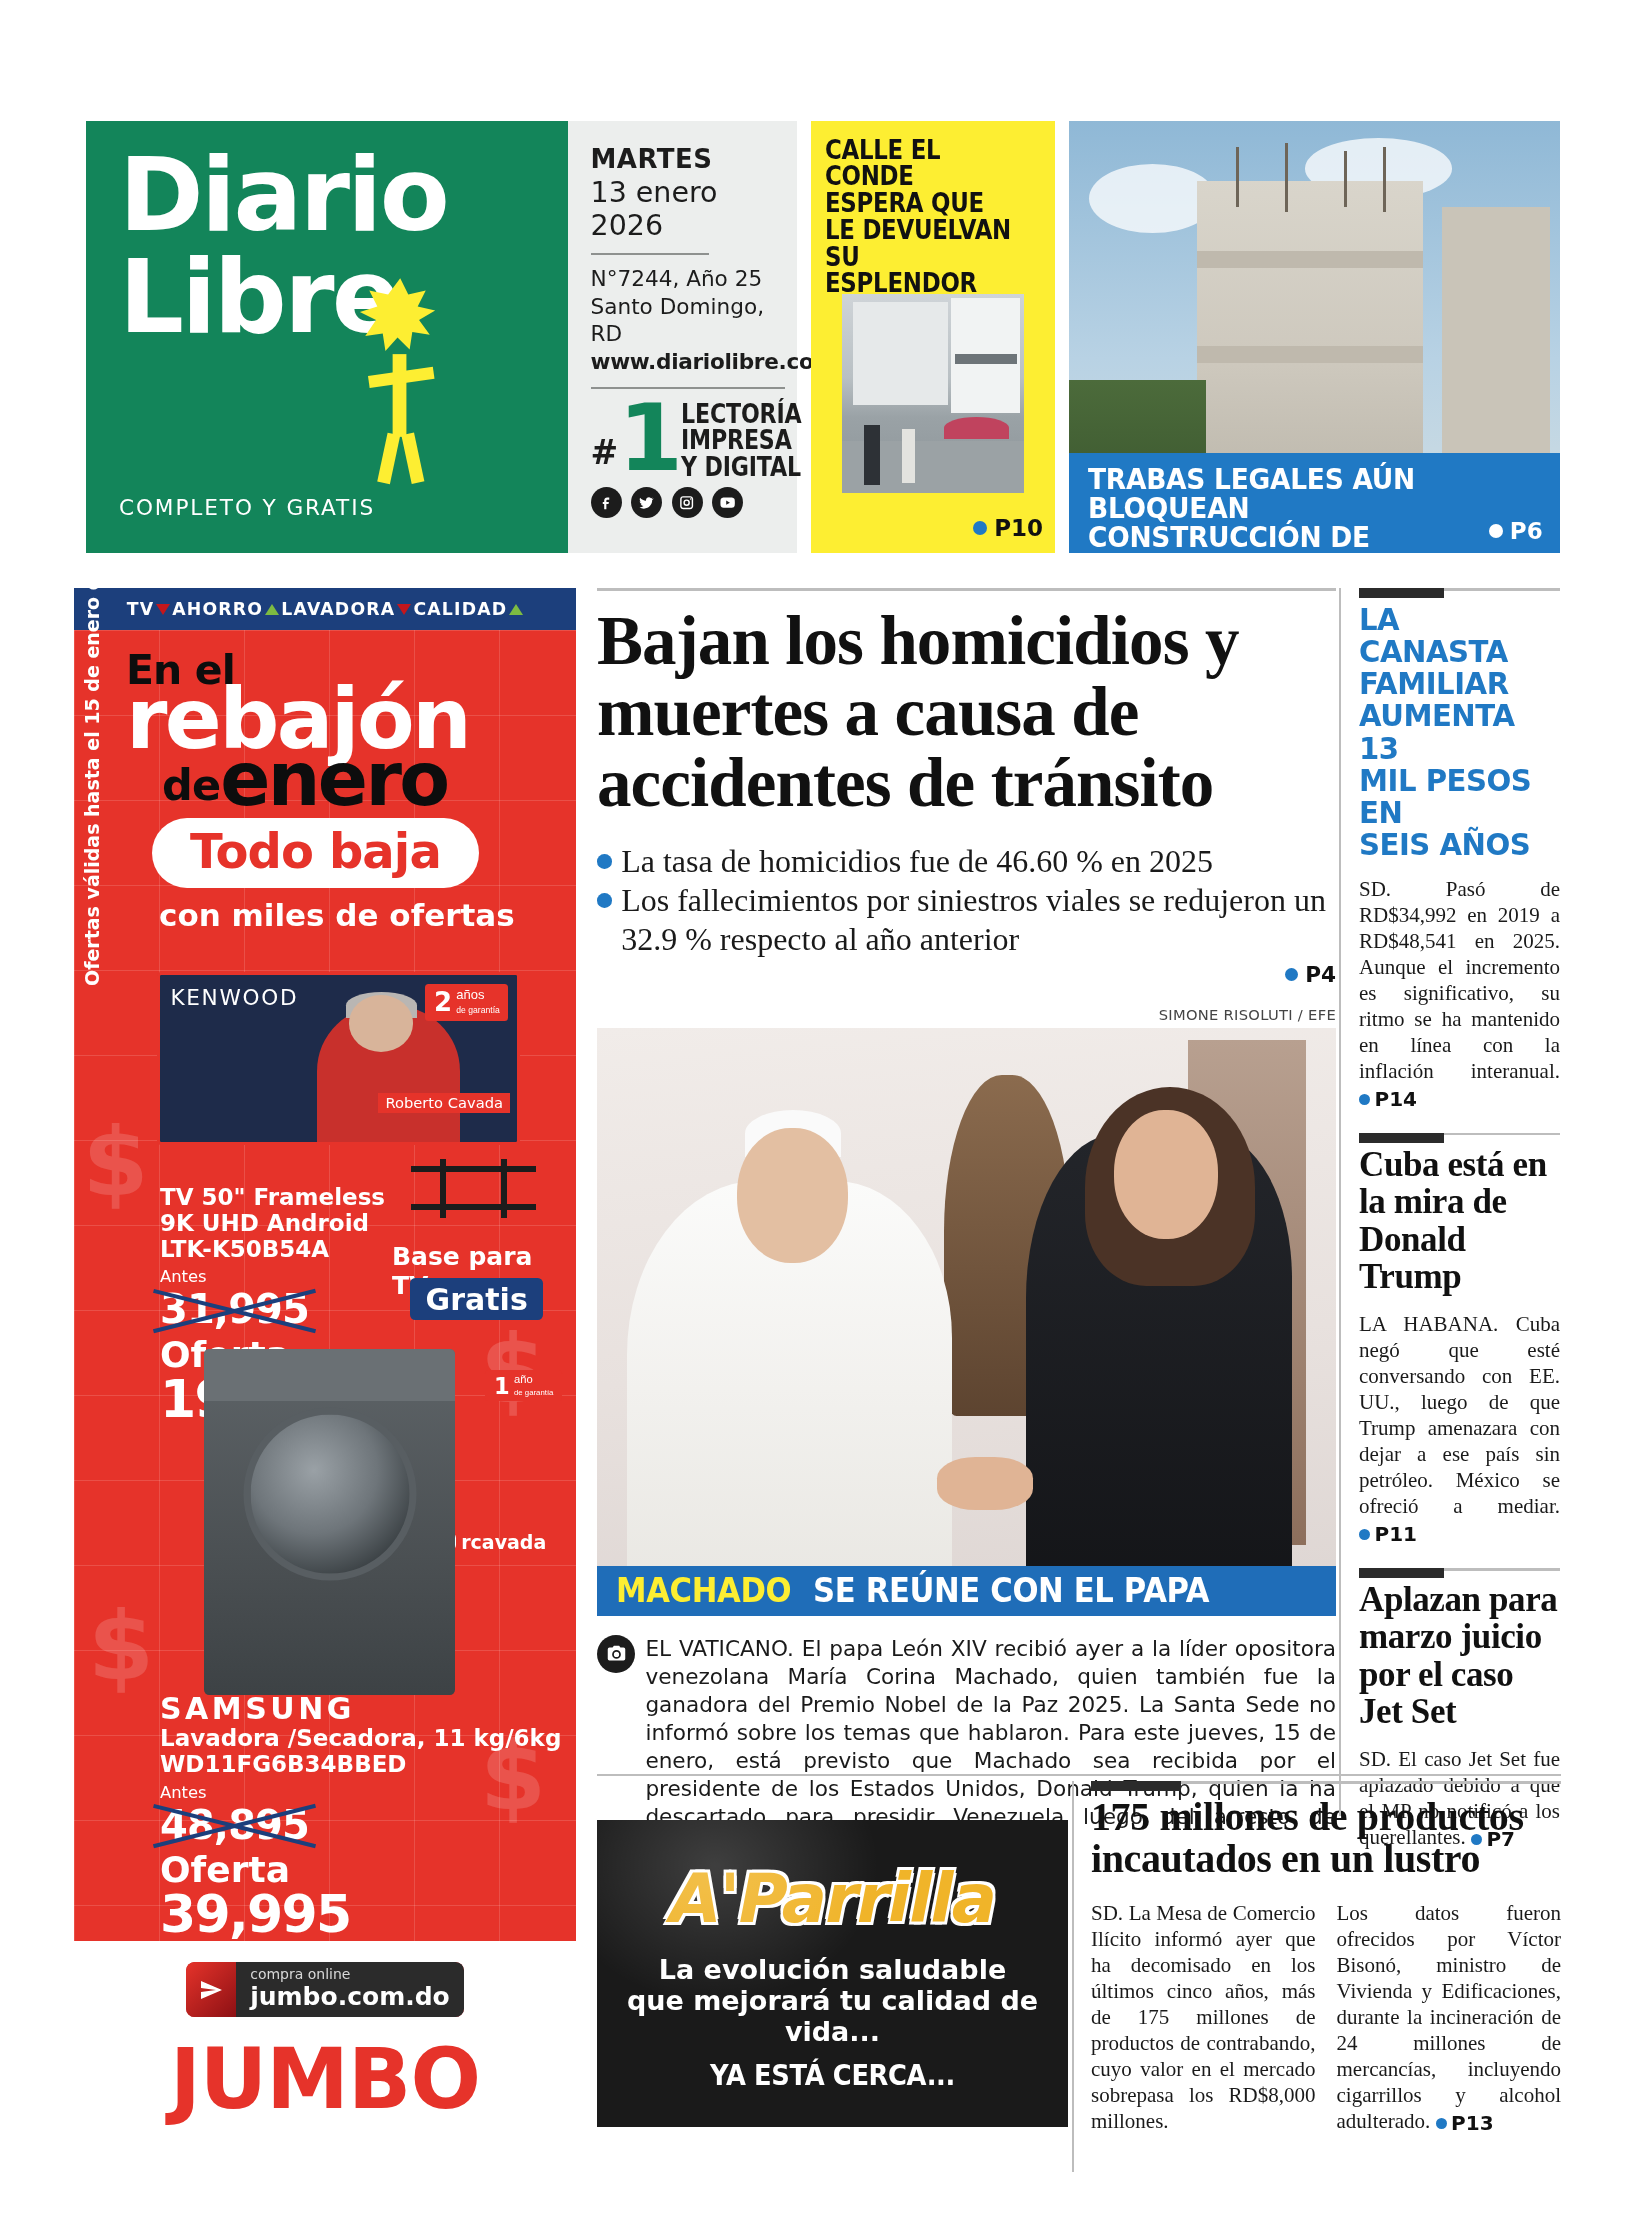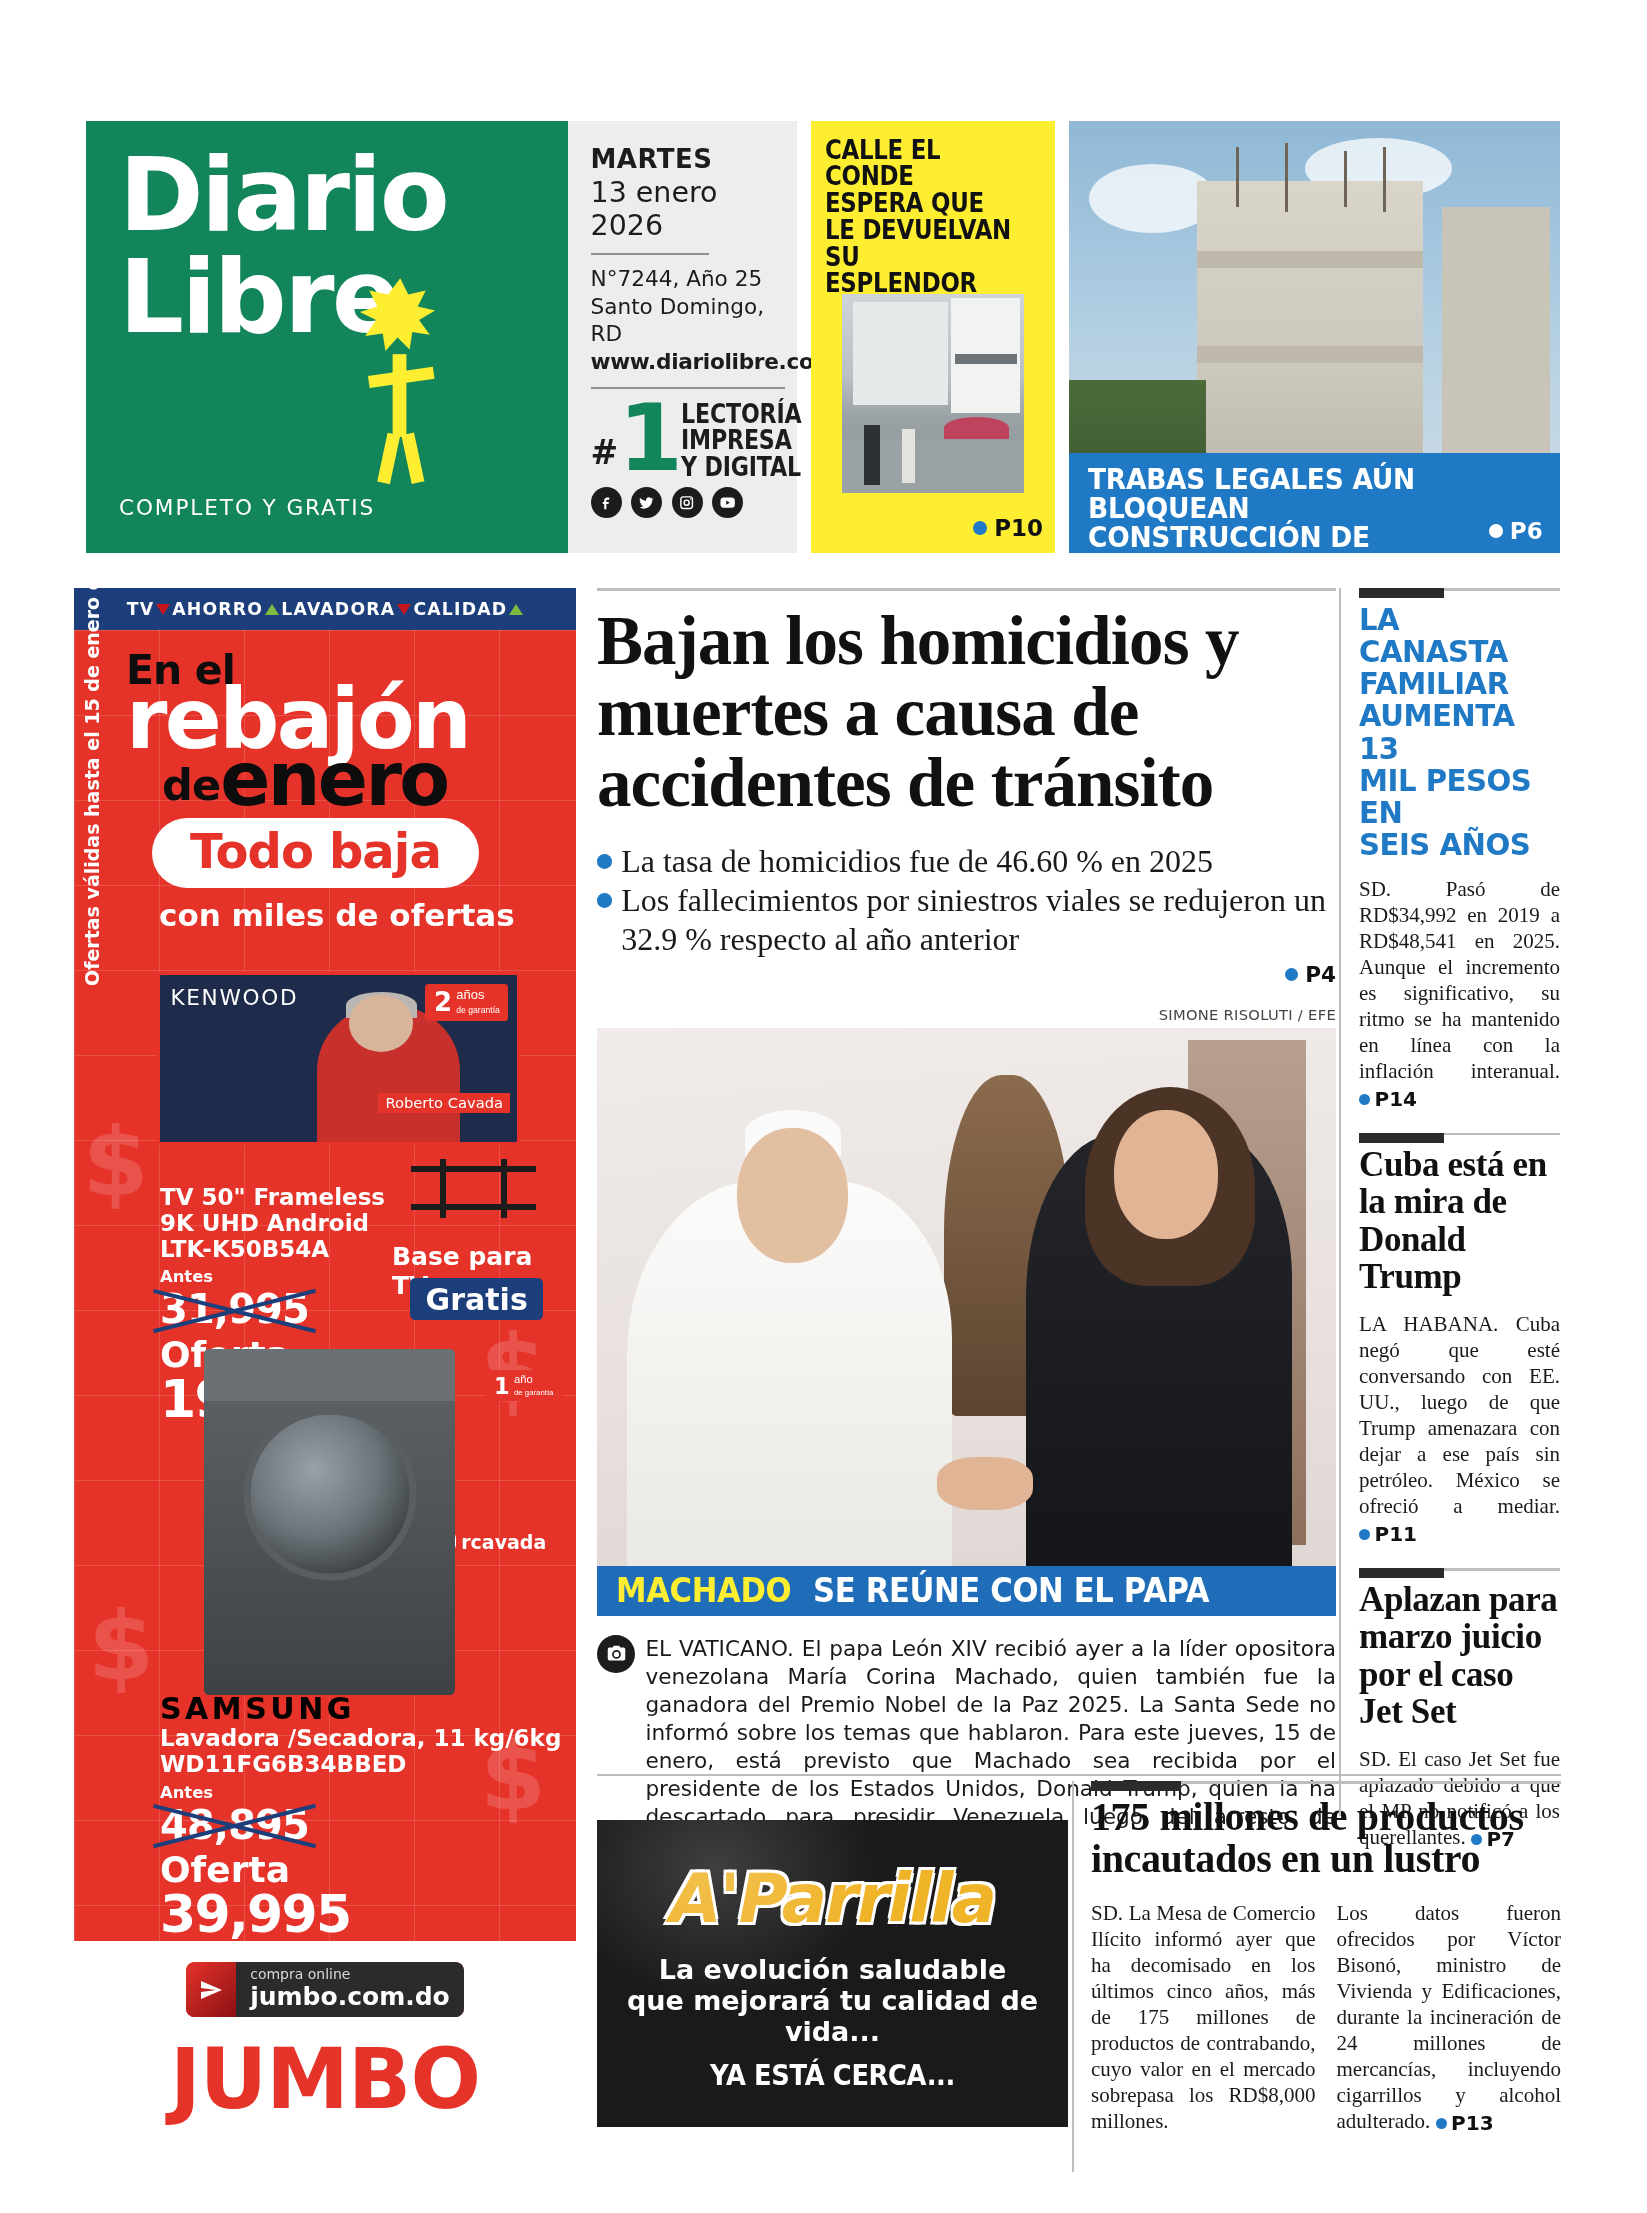--- a/index.html
+++ b/index.html
@@ -142,42 +142,42 @@
   .tv-badge { position: absolute; right: 8.6px; top: 8.6px; background: #e6332a; border-radius: 3.5px; padding: 3.5px 8.6px; display: flex; align-items: center; gap: 4.3px; }
   .tv-badge b { color: #fff; font-size: 26px; font-family: "DejaVu Sans", sans-serif; }
   .tv-badge i { color: #fff; font-size: 13px; font-style: normal; line-height: 1.05; }
   .tv-name { position: absolute; right: 7px; bottom: 29px; background: #e6332a; color: #fff; font-size: 14.7px; padding: 1.7px 7px; font-family: "DejaVu Sans", sans-serif; }
   .tv-ig { position: absolute; right: 14px; bottom: -1.7px; display: flex; align-items: center; gap: 5.2px; color: #fff; font-size: 19px; font-weight: 700; font-family: "DejaVu Sans", sans-serif; }
   .ig-glyph { width: 19px; height: 19px; border: 2.6px solid #fff; border-radius: 6px; position: relative; }
   .ig-glyph:after { content:''; position:absolute; left:3.5px; top:3.5px; width:7px; height:7px; border:1.7px solid #fff; border-radius:50%; }
 
   .prod-txt { position: absolute; left: 86px; }
   .prod-txt .ln { color: #fff; font-size: 23px; font-weight: 700; line-height: 1.12; font-family: "DejaVu Sans", sans-serif; }
-  .prod-txt .antes { color: #fff; font-size: 16.4px; font-weight: 700; margin-top: 5.2px; font-family: "DejaVu Sans", sans-serif; }
+  .prod-txt .antes { color: #fff; font-size: 16.4px; font-weight: 400; margin-top: 5.2px; font-family: "DejaVu Sans", sans-serif; }
   .prod-txt .old { color: #fff; font-size: 40px; font-weight: 800; letter-spacing: -0.9px; position: relative; display: inline-block; font-family: "DejaVu Sans", sans-serif; }
   .prod-txt .old:before, .prod-txt .old:after { content: ''; position: absolute; left: -6%; top: 48%; width: 112%; height: 4.3px; background: #1c3f7c; }
   .prod-txt .old:before { transform: rotate(14deg); }
   .prod-txt .old:after { transform: rotate(-14deg); }
   .prod-txt .oferta { color: #fff; font-size: 36px; font-weight: 800; margin-top: 1.7px; font-family: "DejaVu Sans", sans-serif; }
   .prod-txt .price { color: #fff; font-size: 52px; font-weight: 800; letter-spacing: -1.7px; line-height: .95; font-family: "DejaVu Sans", sans-serif; }
 
   .mount { position: absolute; left: 337px; top: 571px; width: 125px; height: 59px; }
   .mount .bar { position: absolute; background: #1c1c1c; }
   .base-tv { position: absolute; left: 318px; top: 654px; color: #fff; font-size: 25px; font-weight: 800; font-family: "DejaVu Sans", sans-serif; }
   .gratis { position: absolute; left: 336px; top: 690px; background: #1c3f7c; padding: 3.5px 15.6px; border-radius: 5.2px; }
   .gratis span { color: #fff; font-size: 30px; font-weight: 700; font-family: "DejaVu Sans", sans-serif; }
 
   .wash-box { position: absolute; left: 130px; top: 761px; width: 251px; height: 346px; background: linear-gradient(180deg,#5e6468 0%,#4b5053 60%,#3d4245 100%); border-radius: 5.2px; }
   .wash-door { position: absolute; left: 50%; top: 42%; transform: translate(-50%,-50%); width: 173px; height: 173px; border-radius: 50%; background: radial-gradient(circle at 40% 35%, #9aa1a6 0%, #6e757a 45%, #31373a 85%); border: 7px solid #585e62; }
   .wash-panel { position: absolute; left: 0; top: 0; width: 100%; height: 15%; background: #6a7074; border-radius: 5.2px 5.2px 0 0; }
   .wbadge { position: absolute; right: 14px; top: 782px; background: #e6332a; border-radius: 3.5px; padding: 2.6px 8.6px; display: flex; align-items: center; gap: 4.3px; }
   .wbadge b { color: #fff; font-size: 22.5px; font-family: "DejaVu Sans", sans-serif; }
   .wbadge i { color: #fff; font-size: 11.2px; font-style: normal; line-height: 1.05; }
 
-  .samsung { color: #000000; font-size: 30px; font-weight: 800; letter-spacing: 3.5px; font-family: "DejaVu Sans", sans-serif; }
+  .samsung { color: #ffffff; font-size: 30px; font-weight: 800; letter-spacing: 3.5px; font-family: "DejaVu Sans", sans-serif; }
   .dollar { position: absolute; color: rgba(255,255,255,.16); font-size: 95px; font-weight: 800; font-family: "DejaVu Sans", sans-serif; }
 
   .vert-note {
     position: absolute; left: 7px; top: 398px; width: 553px;
     transform: rotate(-90deg); transform-origin: left top;
     color: #fff; font-size: 19px; font-weight: 800; font-family: "DejaVu Sans", sans-serif;
   }
 
   .jumbo-zone { position: absolute; left: 74px; top: 1950px; width: 502px; height: 225px; background: #fff; text-align: center; }
   .jmb-online { display: inline-flex; align-items: stretch; border-radius: 8.6px; overflow: hidden; margin-top: 12px; box-shadow: 0 0 0 1.7px #b5121b inset; }

